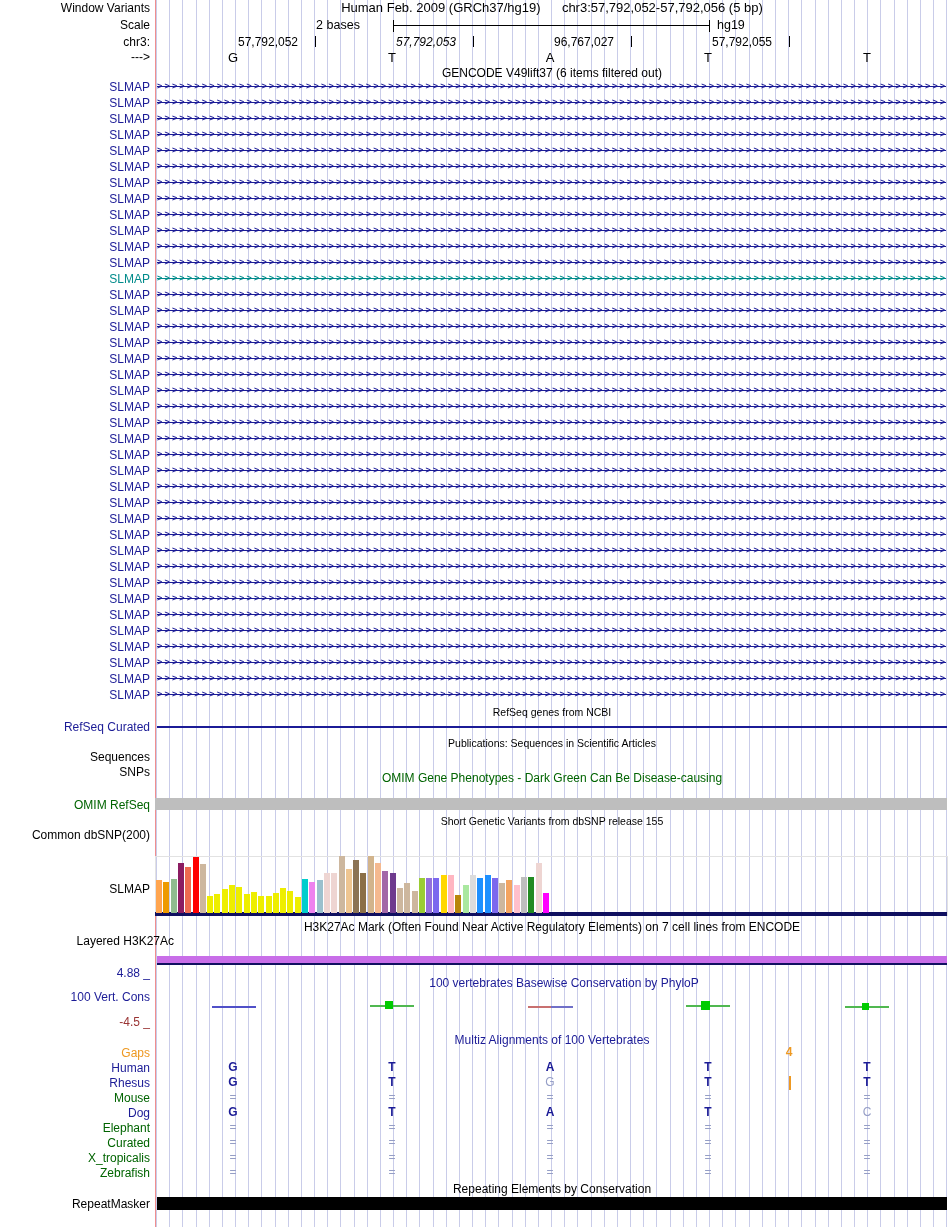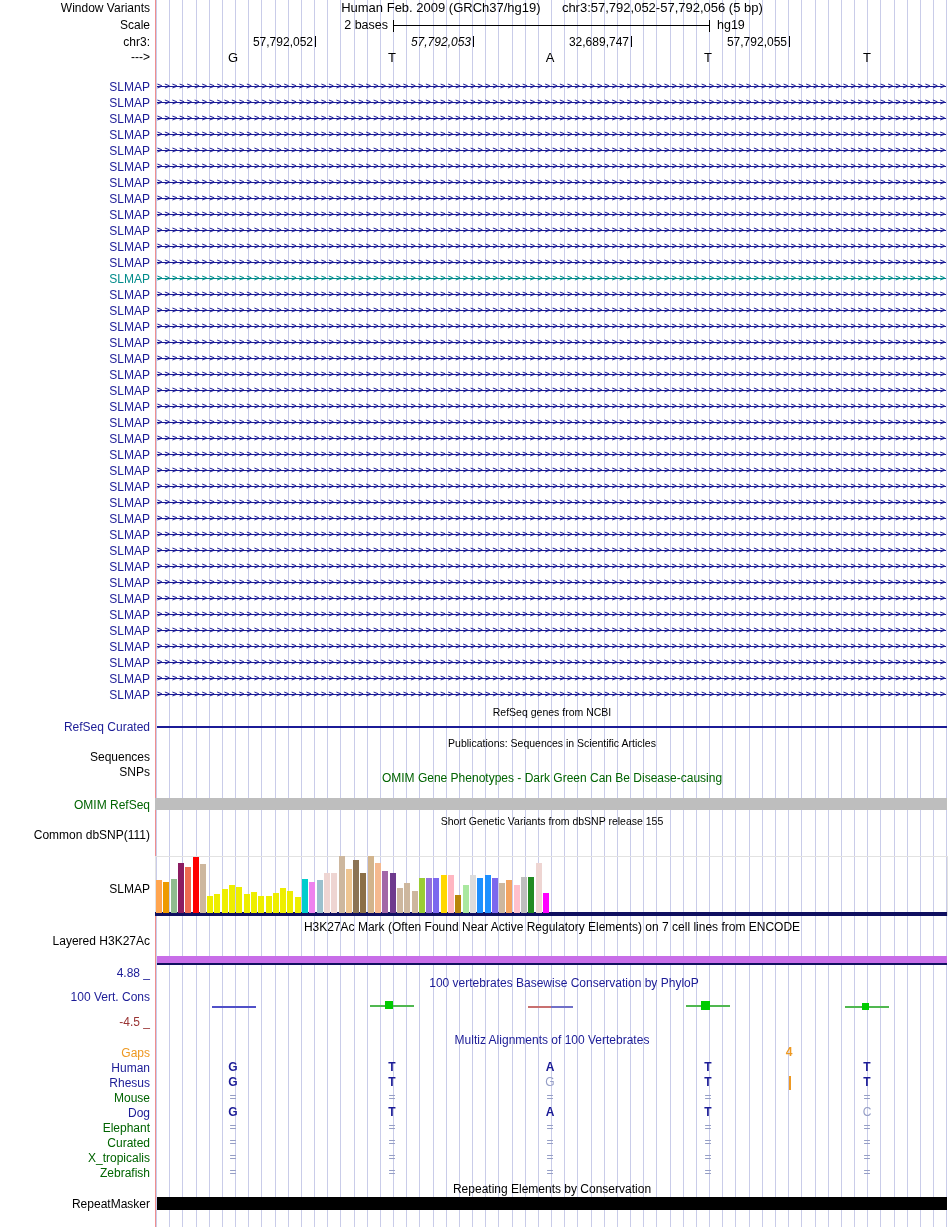--- a/index.html
+++ b/index.html
@@ -4,21 +4,21 @@
 <style>
   html,body{margin:0;padding:0;background:#fff;font-family:"Liberation Sans",sans-serif;}
   #page{position:relative;width:950px;height:1227px;background:#fff;overflow:hidden;}
   .abs{position:absolute;}
   .lbl{position:absolute;left:0;width:150px;text-align:right;font-size:12px;line-height:14px;white-space:nowrap;}
   .ctitle{position:absolute;left:157px;width:790px;text-align:center;white-space:nowrap;line-height:14px;}
   .generow{position:absolute;left:157px;width:789px;height:12px;overflow:hidden;}
   .generow .ln{position:absolute;top:5px;left:0;right:0;height:1px;}
   .generow .ar{position:absolute;top:0;left:0;font-size:9px;line-height:11px;letter-spacing:2.2px;font-weight:bold;white-space:nowrap;}
   .tickv{position:absolute;width:1px;background:#000;}
-  .num{position:absolute;text-align:right;font-size:12px;white-space:nowrap;}
+  .num{position:absolute;text-align:center;font-size:12px;white-space:nowrap;}
   .base{position:absolute;width:20px;text-align:center;font-size:13px;color:#000;}
   .mletter{position:absolute;width:18px;text-align:center;font-size:12px;line-height:13px;}
 </style>
 </head>
 <body>
 
 <div id="page">
 
   <div class="abs" id="guides" style="left: 156px; top: 0px; width: 792px; height: 1227px; background: repeating-linear-gradient(to right, rgb(201, 204, 233) 0px, rgb(201, 204, 233) 1px, transparent 1px, transparent 13.17px);"></div>
 
@@ -45,49 +45,50 @@
   <div class="abs" id="rmsk-bar" style="left: 157px; top: 1197px; width: 790px; height: 13px; background: rgb(0, 0, 0);"></div>
 
 <div class="lbl" style="top: 1px; color: rgb(0, 0, 0);">Window Variants</div>
     <div class="lbl" style="top: 18px; color: rgb(0, 0, 0);">Scale</div>
     <div class="lbl" style="top: 35px; color: rgb(0, 0, 0);">chr3:</div>
     <div class="lbl" style="top: 50px; color: rgb(0, 0, 0);">---&gt;</div>
     <div class="lbl" style="top: 720px; color: rgb(27, 27, 150);">RefSeq Curated</div>
     <div class="lbl" style="top: 750px; color: rgb(0, 0, 0);">Sequences</div>
     <div class="lbl" style="top: 765px; color: rgb(0, 0, 0);">SNPs</div>
     <div class="lbl" style="top: 798px; color: rgb(0, 100, 0);">OMIM RefSeq</div>
-    <div class="lbl" style="top: 828px; color: rgb(0, 0, 0);">Common dbSNP(111)</div>
+    <div class="lbl" style="top: 828px; color: rgb(0, 0, 0);">Common dbSNP(200)</div>
     <div class="lbl" style="top: 882px; color: rgb(0, 0, 0);">SLMAP</div>
-    <div class="lbl" style="top: 934px; color: rgb(0, 0, 0);">Layered H3K27Ac</div>
+    <div class="lbl" style="top: 934px; color: rgb(0, 0, 0); padding-left: 24px;">Layered H3K27Ac</div>
     <div class="lbl" style="top: 966px; color: rgb(27, 27, 150);">4.88 _</div>
     <div class="lbl" style="top: 990px; color: rgb(27, 27, 150);">100 Vert. Cons</div>
     <div class="lbl" style="top: 1015px; color: rgb(153, 51, 51);">-4.5 _</div>
     <div class="lbl" style="top: 1046px; color: rgb(238, 153, 34);">Gaps</div>
     <div class="lbl" style="top: 1061px; color: rgb(27, 27, 150);">Human</div>
     <div class="lbl" style="top: 1076px; color: rgb(27, 27, 150);">Rhesus</div>
     <div class="lbl" style="top: 1091px; color: rgb(0, 100, 0);">Mouse</div>
     <div class="lbl" style="top: 1106px; color: rgb(27, 27, 150);">Dog</div>
     <div class="lbl" style="top: 1121px; color: rgb(0, 100, 0);">Elephant</div>
     <div class="lbl" style="top: 1136px; color: rgb(0, 100, 0);">Curated</div>
     <div class="lbl" style="top: 1151px; color: rgb(0, 100, 0);">X_tropicalis</div>
     <div class="lbl" style="top: 1166px; color: rgb(0, 100, 0);">Zebrafish</div>
     <div class="lbl" style="top: 1197px; color: rgb(0, 0, 0);">RepeatMasker</div>
+    <div class="ctitle" style="top: 66px; color: rgb(0, 0, 0); font-size: 12px;">GENCODE V49lift37 (6 items filtered out)</div>
     <div class="ctitle" style="top: 736px; color: rgb(0, 0, 0); font-size: 10.5px;">Publications: Sequences in Scientific Articles</div>
     <div class="ctitle" style="top: 705px; color: rgb(0, 0, 0); font-size: 10.5px;">RefSeq genes from NCBI</div>
     <div class="ctitle" style="top: 771px; color: rgb(0, 100, 0); font-size: 12px;">OMIM Gene Phenotypes - Dark Green Can Be Disease-causing</div>
     <div class="ctitle" style="top: 814px; color: rgb(0, 0, 0); font-size: 10.5px;">Short Genetic Variants from dbSNP release 155</div>
     <div class="ctitle" style="top: 920px; color: rgb(0, 0, 0); font-size: 12px;">H3K27Ac Mark (Often Found Near Active Regulatory Elements) on 7 cell lines from ENCODE</div>
     <div class="ctitle" style="top: 976px; color: rgb(27, 27, 150); font-size: 12px; padding-left: 12px;">100 vertebrates Basewise Conservation by PhyloP</div>
     <div class="ctitle" style="top: 1033px; color: rgb(27, 27, 150); font-size: 12px;">Multiz Alignments of 100 Vertebrates</div>
     <div class="ctitle" style="top: 1182px; color: rgb(0, 0, 0); font-size: 12px;">Repeating Elements by Conservation</div>
     <div class="num" style="left: 223px; top: 35px; width: 90px;">57,792,052</div>
     <div class="tickv" style="left: 315px; top: 36px; height: 11px;"></div>
     <div class="num" style="left: 381px; top: 35px; width: 90px; font-style: italic;">57,792,053</div>
     <div class="tickv" style="left: 473px; top: 36px; height: 11px;"></div>
-    <div class="num" style="left: 539px; top: 35px; width: 90px;">32,689,747</div>
+    <div class="num" style="left: 539px; top: 35px; width: 90px;">96,767,027</div>
     <div class="tickv" style="left: 631px; top: 36px; height: 11px;"></div>
     <div class="num" style="left: 697px; top: 35px; width: 90px;">57,792,055</div>
     <div class="tickv" style="left: 789px; top: 36px; height: 11px;"></div>
     <div class="base" style="left: 223px; top: 50px;">G</div>
     <div class="base" style="left: 382px; top: 50px;">T</div>
     <div class="base" style="left: 540px; top: 50px;">A</div>
     <div class="base" style="left: 698px; top: 50px;">T</div>
     <div class="base" style="left: 857px; top: 50px;">T</div>
     <div class="lbl" style="top: 80px; color: rgb(27, 27, 150);">SLMAP</div>
     <div class="generow" style="top: 81px;">

